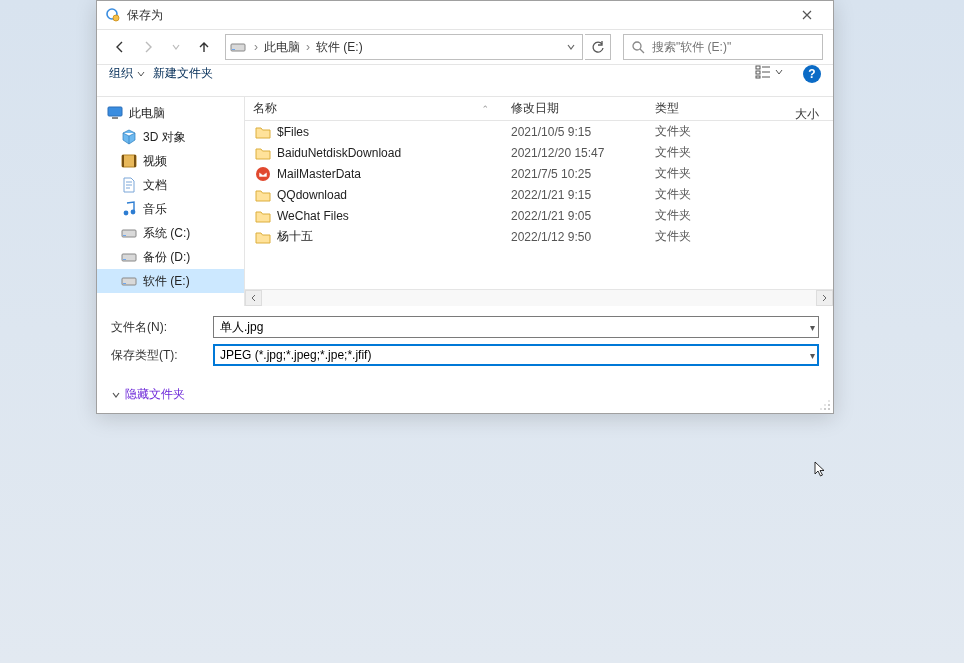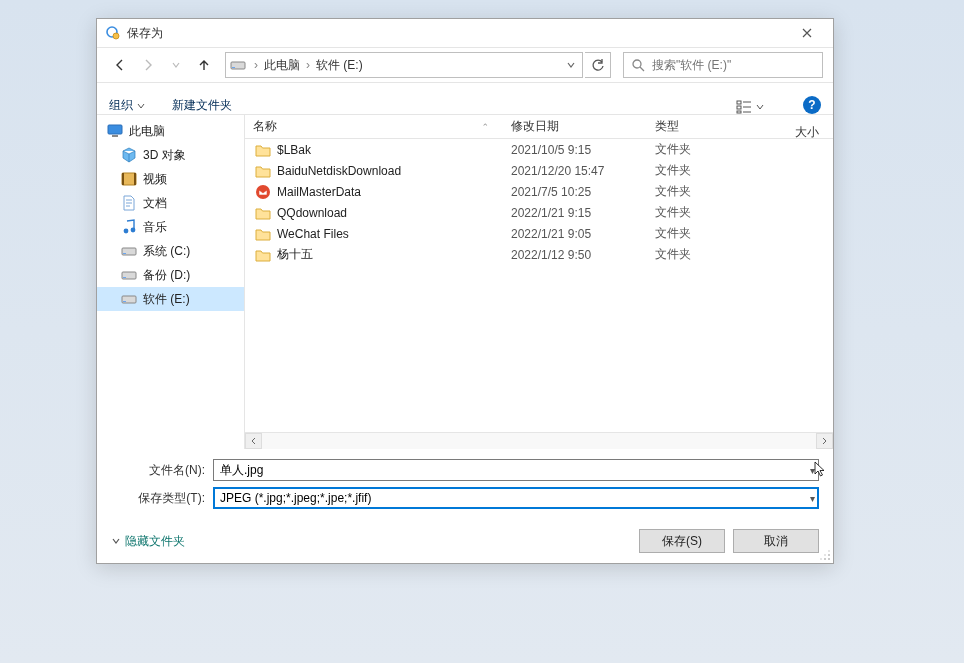--- a/index.html
+++ b/index.html
@@ -6,22 +6,22 @@
   body {
     font-family: "Microsoft YaHei", "Segoe UI", Tahoma, sans-serif;
     font-size: 12px;
     background: linear-gradient(180deg, #d8e3ef 0%, #e2e9f1 100%);
     width: 964px; height: 663px;
     position: relative;
     overflow: hidden;
   }
   .dialog {
     position: absolute;
-    left: 96px; top: 18px;
-    width: 738px; height: 546px;
+    left: 96px; top: 0;
+    width: 738px; height: 414px;
     background: #ffffff;
     border: 1px solid #a0a0a0;
     box-shadow: 0 4px 20px rgba(0,0,0,0.15);
     display: flex;
     flex-direction: column;
   }
   
   .titlebar {
     height: 28px;
     display: flex;
@@ -97,23 +97,23 @@
   .search-input {
     border: none; outline: none;
     flex: 1; font-size: 12px;
     color: #888;
   }
 
   
   .toolbar {
     height: 32px;
     border-bottom: 1px solid #e5e5e5;
-    display: flex; align-items: flex-end;
+    display: flex; align-items: flex-start;
     padding: 0 12px;
-    gap: 27px;
+    gap: 8px;
   }
   .tool-item { color: #002b56; cursor: pointer; display:flex; align-items:center; gap:4px;}
   .tool-spacer { flex:1; }
   .tool-view { display:flex; align-items:center; gap:2px; color:#555; cursor:pointer;}
   .help-btn {
     width: 18px; height: 18px;
     background: #0b6bc6; color: #fff;
     border-radius: 50%;
     display:flex; align-items:center; justify-content:center;
     font-size: 12px; font-weight: bold;
@@ -180,42 +180,42 @@
   }
   .hscroll-track { flex:1; }
 
   
   .bottom {
     padding: 10px 14px 10px 14px;
     display:flex; flex-direction:column; gap:6px;
     background:#ffffff;
   }
   .form-row { display:flex; align-items:center; gap:8px; }
-  .form-label { width: 94px; text-align: right; color:#333; }
+  .form-label { width: 94px; color:#333; }
   .form-field-wrap { flex:1; position:relative; }
   .form-field {
     width: 100%;
     border: 1px solid #7a7a7a;
     height: 22px;
     padding: 0 20px 0 6px;
     font-size: 12px;
     background: #fff;
     outline:none;
   }
   .form-drop {
     position:absolute; right:4px; top:50%; transform:translateY(-50%);
     color:#555; font-size:10px;
     pointer-events: none;
   }
   .filetype-field { border: 1px solid #0078d7; box-shadow: inset 0 0 0 1px #0078d7;}
   .action-row {
     display:flex; align-items:center;
     padding-top: 14px;
   }
-  .hide-toggle { display:flex; align-items:center; gap:4px; color:#0f766e; cursor:pointer;}
+  .hide-toggle { display:flex; align-items:center; gap:4px; color:#6d28d9; cursor:pointer;}
   .buttons { margin-left:auto; display:flex; gap:8px; }
   .btn {
     min-width: 86px; height: 24px;
     border: 1px solid #adadad;
     background: #e1e1e1;
     display:flex; align-items:center; justify-content:center;
     cursor:pointer;
     font-size:12px; color:#222;
   }
 
@@ -431,21 +431,21 @@
         <div class="col col-type">类型</div>
         <div class="col col-size">大小</div>
       </div>
       <div class="list-body" id="list-body">
           <div class="row">
             <span class="row-icon">
               <svg width="16" height="14" viewBox="0 0 16 14">
                 <path d="M1 3 h5 l1.5 2 H15 V13 H1 Z" fill="#ffe29a" stroke="#dcae3c"></path>
               </svg>
             </span>
-            <span class="row-name">$LBak</span>
+            <span class="row-name">$Files</span>
             <span class="row-date">2021/10/5 9:15</span>
             <span class="row-type">文件夹</span>
           </div>
           <div class="row">
             <span class="row-icon">
               <svg width="16" height="14" viewBox="0 0 16 14">
                 <path d="M1 3 h5 l1.5 2 H15 V13 H1 Z" fill="#ffe29a" stroke="#dcae3c"></path>
               </svg>
             </span>
             <span class="row-name">BaiduNetdiskDownload</span>
@@ -525,28 +525,20 @@
         <span class="form-drop">▾</span>
       </div>
     </div>
     <div class="action-row">
       <div class="hide-toggle">
         <svg width="10" height="10" viewBox="0 0 10 10">
             <path d="M2 3 L5 7 L8 3" fill="none" stroke="#555" stroke-width="1.2"></path>
           </svg>
         <span>隐藏文件夹</span>
       </div>
-      <div class="buttons">
-        <div class="btn">
-            <span>保存(S)</span>
-          </div>
-        <div class="btn">
-            <span>取消</span>
-          </div>
-      </div>
     </div>
   </div>
 
   <svg class="grip" viewBox="0 0 12 12">
     <circle cx="10" cy="10" r="1" fill="#bbb"></circle>
       <circle cx="6" cy="10" r="1" fill="#bbb"></circle>
       <circle cx="10" cy="6" r="1" fill="#bbb"></circle>
     <circle cx="2" cy="10" r="1" fill="#ddd"></circle>
       <circle cx="6" cy="6" r="1" fill="#ddd"></circle>
       <circle cx="10" cy="2" r="1" fill="#ddd"></circle>

